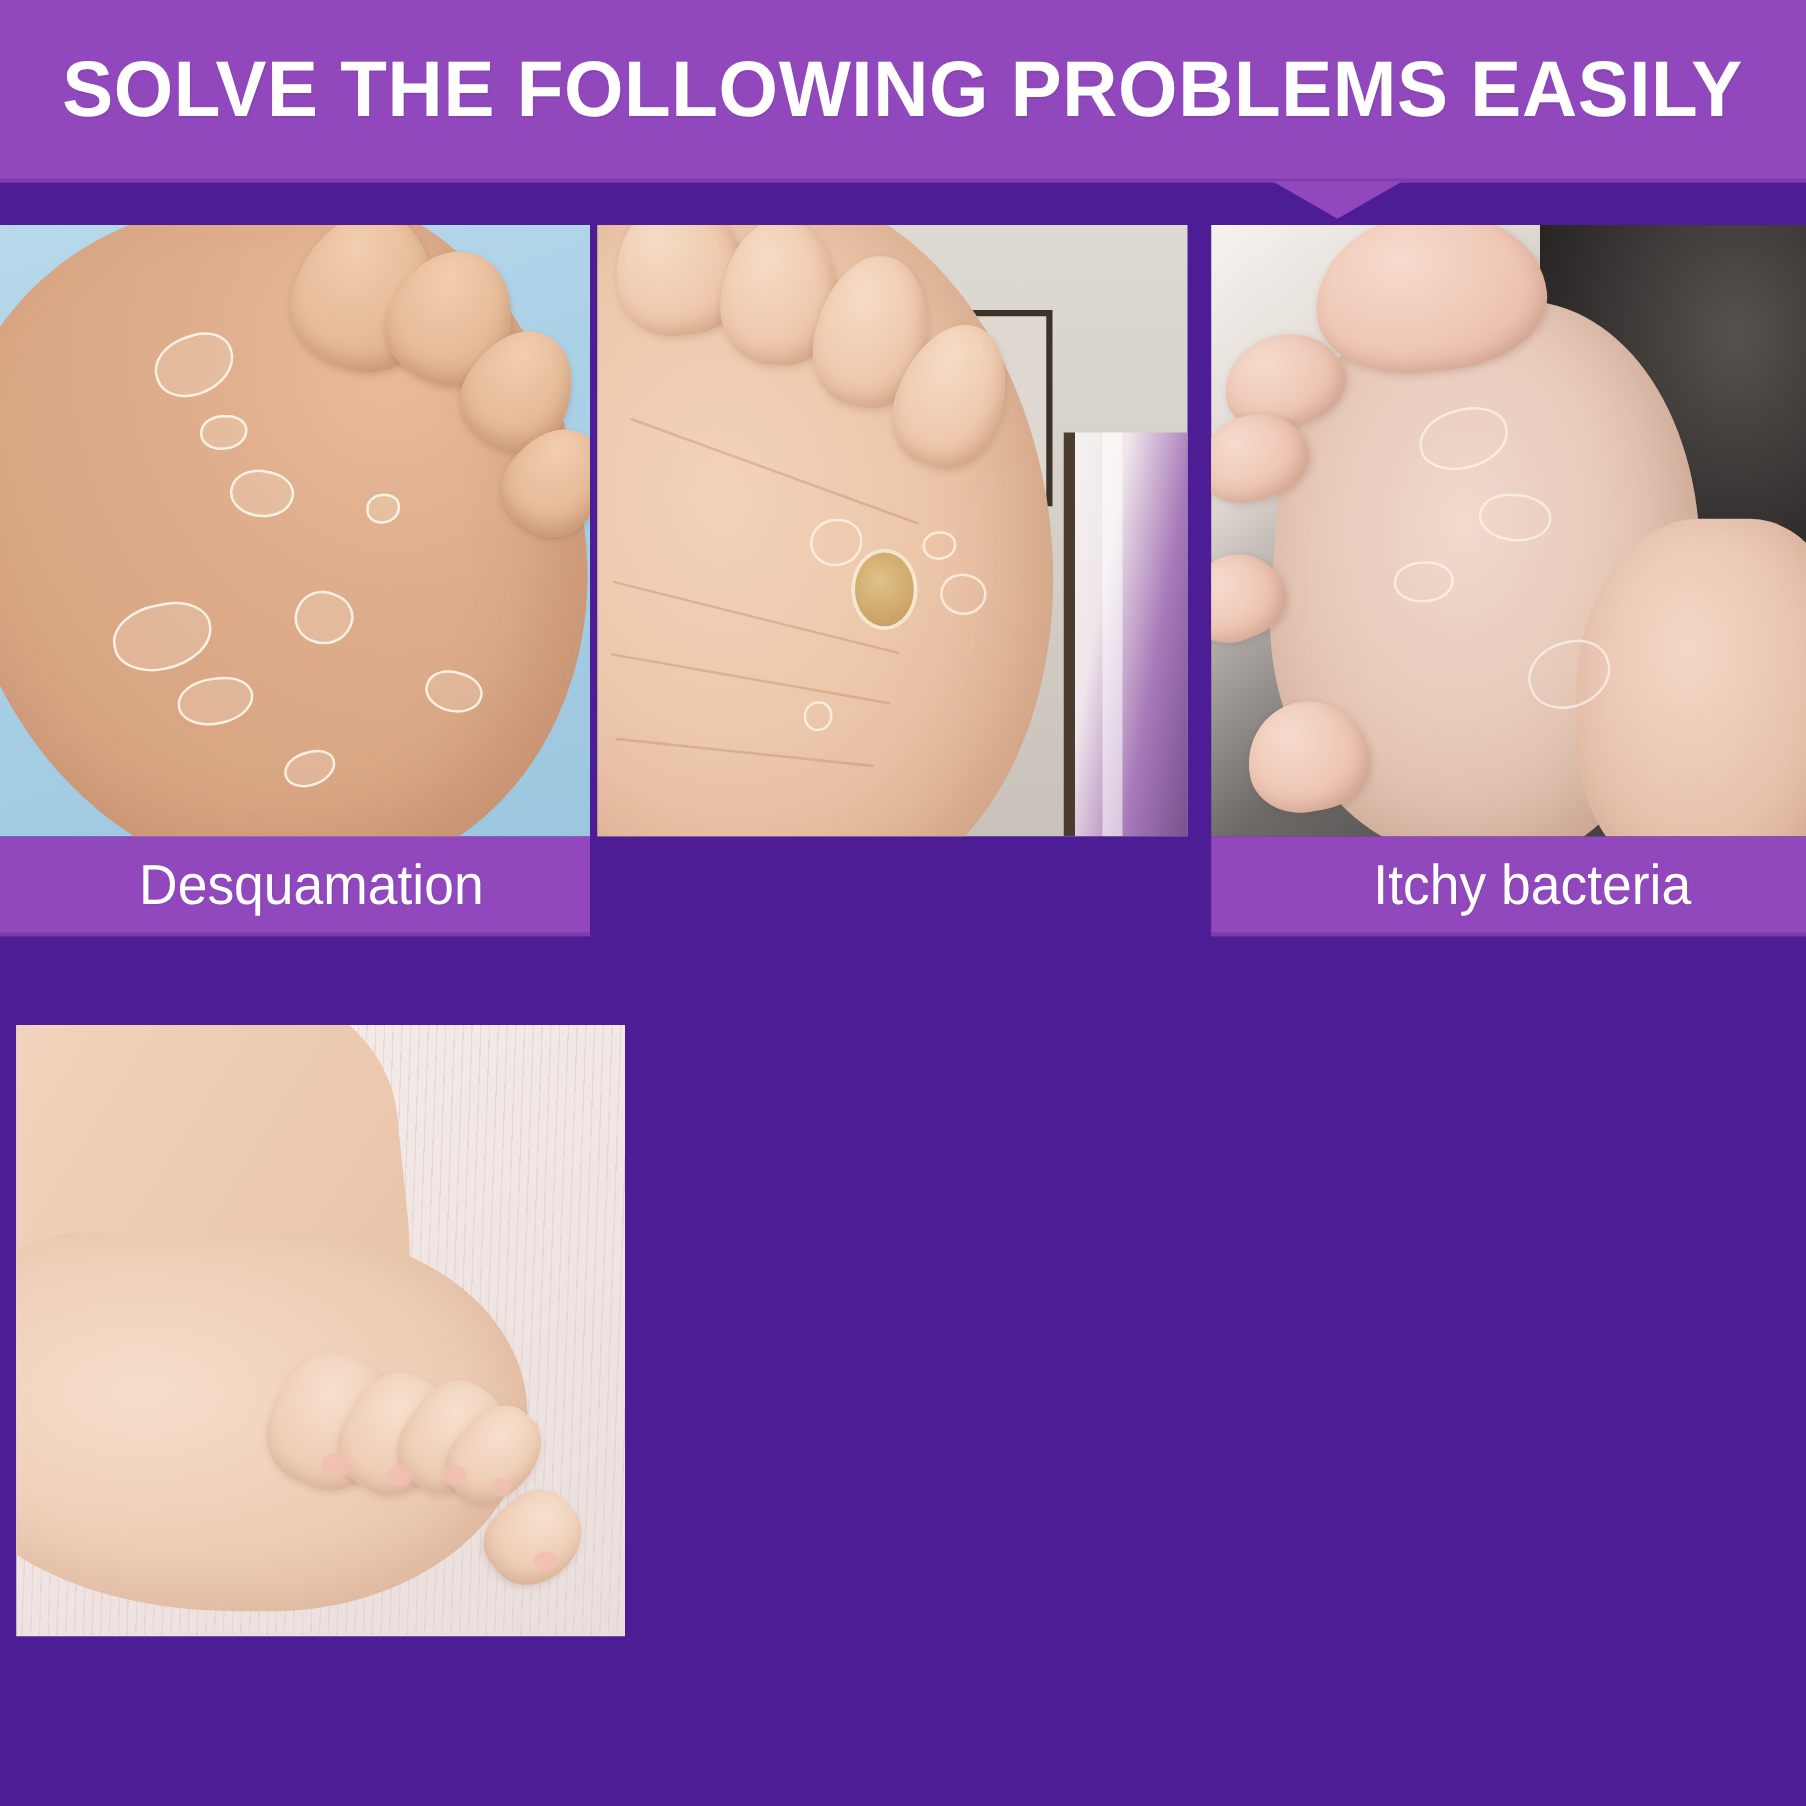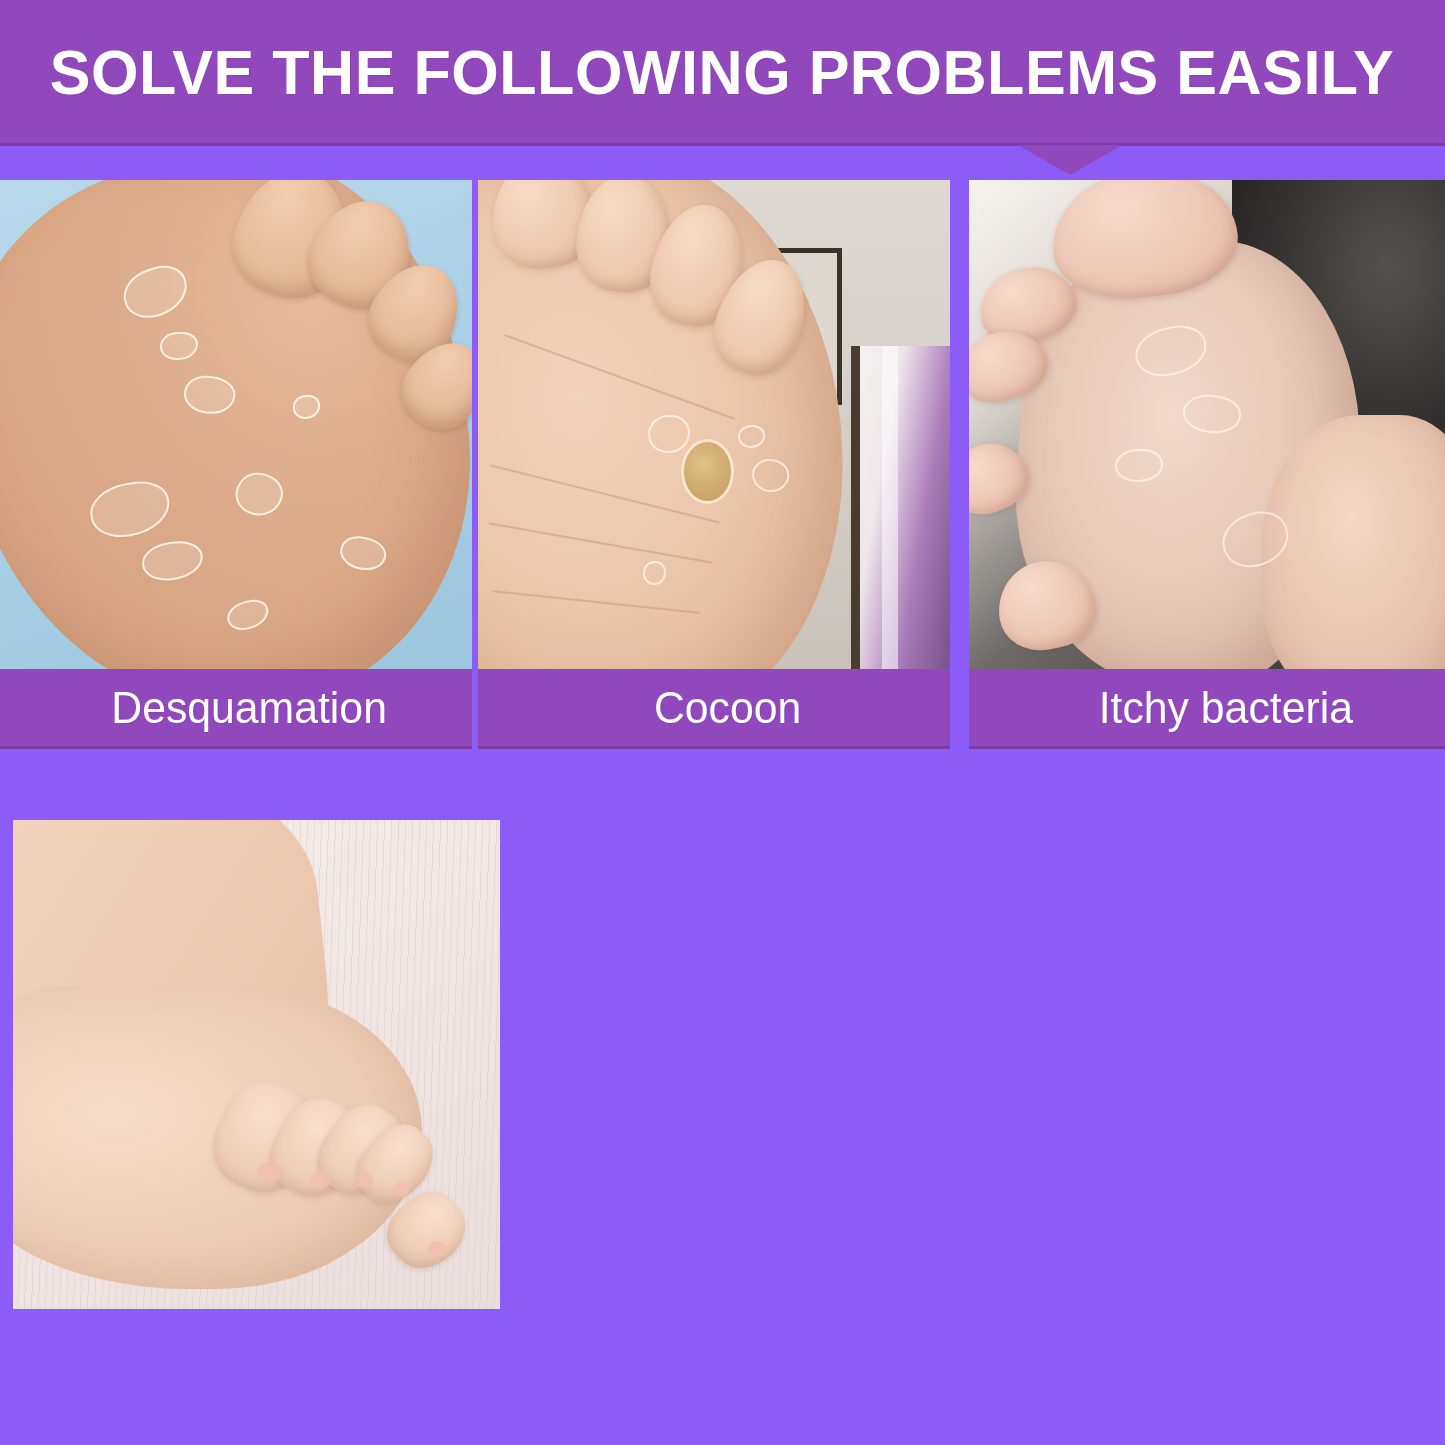--- a/index.html
+++ b/index.html
@@ -9,21 +9,21 @@
     background: #ffffff;
   }
   body {
     font-family: "Liberation Sans", "DejaVu Sans", sans-serif;
   }
 
   .poster {
     position: relative;
     width: 1445px;
     height: 1445px;
-    background: #8b5cf6;
+    background: #4c1d95;
     overflow: hidden;
   }
 
   
   .banner {
     position: absolute;
     left: 0;
     top: 0;
     width: 1445px;
     height: 146px;
@@ -503,23 +503,20 @@
             <div class="crease c2"></div>
             <div class="crease c3"></div>
             <div class="crease c4"></div>
             <div class="callus"></div>
             <div class="dry d1"></div>
             <div class="dry d2"></div>
             <div class="dry d3"></div>
             <div class="dry d4"></div>
           </div>
         </div>
-        <div class="caption">
-          <span class="caption-text">Cocoon</span>
-        </div>
       </div>
 
       <div class="cell wide">
         <div class="photo p3">
           <div class="photo-inner">
             <div class="bg-dark"></div>
             <div class="ball"></div>
             <div class="toe t1"></div>
             <div class="toe t2"></div>
             <div class="toe t3"></div>

